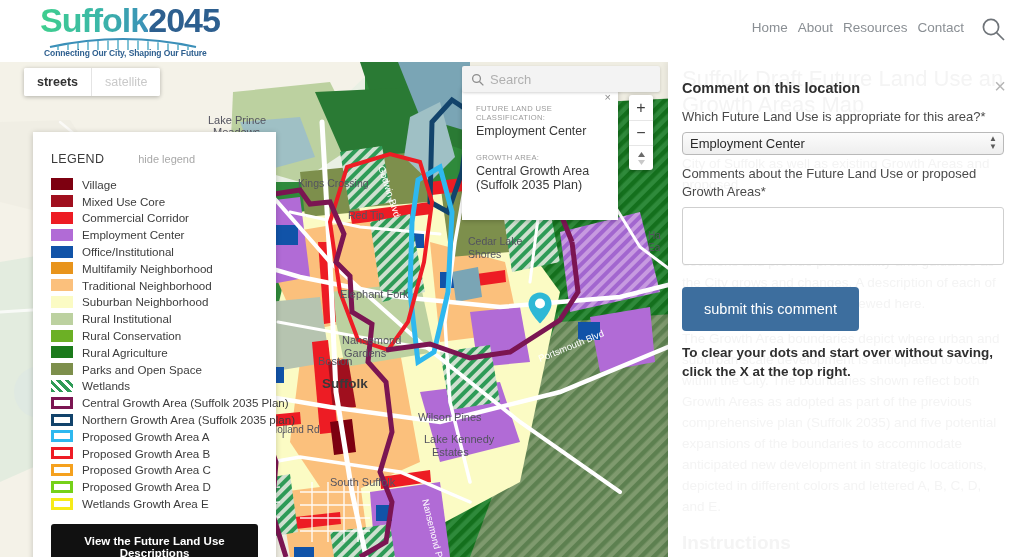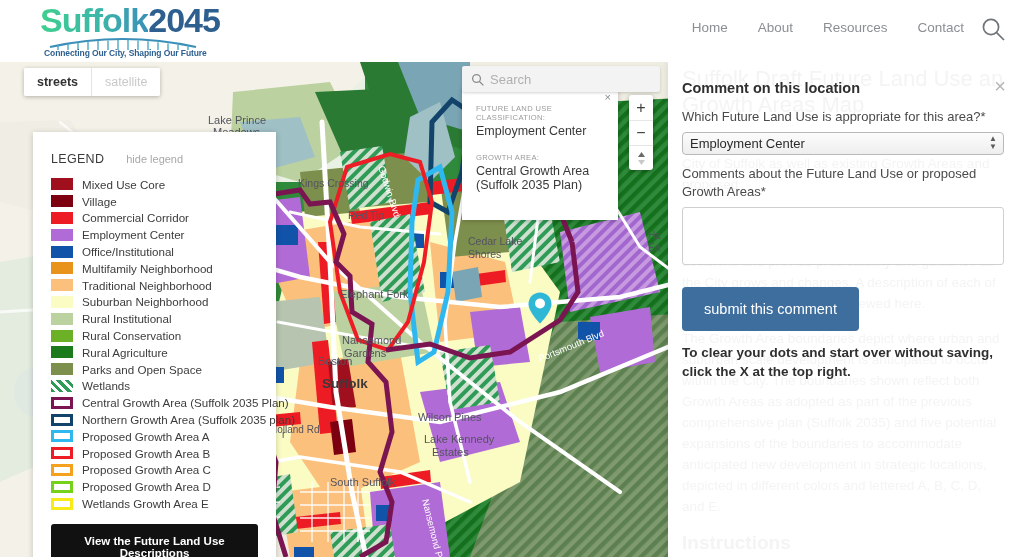--- a/index.html
+++ b/index.html
@@ -29,21 +29,21 @@
   }
   .logo-2045 { color: #2d5f8f; font-family: "Liberation Sans", sans-serif; }
   .logo-bridge { position: absolute; left: 8px; top: 32px; width: 150px; height: 16px; }
   .logo-tag {
     position: absolute; left: 4px; top: 46px;
     font-size: 8.5px; color: #2d5f8f; font-weight: 700; letter-spacing: -0.1px;
     white-space: nowrap;
   }
   .main-nav {
     position: absolute; right: 60px; top: 20px;
-    display: flex; gap: 30px; align-items: center;
+    display: flex; gap: 10px; align-items: center;
   }
   .nav-link {
     font-size: 13.5px; color: #8a8f94; text-decoration: none; cursor: pointer;
   }
   .search-btn {
     position: absolute; right: 18px; top: 16px;
     width: 26px; height: 26px; cursor: pointer;
   }
 
   
@@ -113,21 +113,21 @@
   .map-pin { position: absolute; left: 528px; top: 230px; z-index: 23; cursor: pointer; }
 
   
   .legend {
     position: absolute; left: 33px; top: 70px;
     width: 243px; background: #ffffff;
     box-shadow: 0 1px 6px rgba(0,0,0,.2);
     z-index: 30; padding: 20px 0 0 0;
   }
   .legend-head {
-    display: flex; align-items: baseline; gap: 22px; padding: 0 18px 10px 18px;
+    display: flex; align-items: baseline; gap: 34px; padding: 0 18px 10px 18px;
   }
   .legend-title { font-size: 12.5px; color: #3a3a3a; letter-spacing: .3px; }
   .legend-hide { font-size: 11px; color: #a8a8a8; cursor: pointer; }
   .legend-list { padding: 0 0 0 18px; }
   .legend-row {
     display: flex; align-items: center; gap: 9px; height: 16.8px;
   }
   .sw { width: 22px; height: 12px; flex: 0 0 22px; }
   .sw-out { width: 22px; height: 12px; flex: 0 0 22px; background: #fff; }
   .legend-label { font-size: 11.6px; color: #3c3c3c; white-space: nowrap; }
@@ -388,26 +388,26 @@
     </svg>
   </div>
 
   <div class="legend">
     <div class="legend-head">
       <span class="legend-title">LEGEND</span>
       <span class="legend-hide">hide legend</span>
     </div>
     <div class="legend-list">
         <div class="legend-row">
+          <span class="sw" style="background: rgb(125, 0, 16);"></span>
+          <span class="legend-label">Village</span>
+        </div>
+        <div class="legend-row">
           <span class="sw" style="background: rgb(160, 15, 30);"></span>
           <span class="legend-label">Mixed Use Core</span>
-        </div>
-        <div class="legend-row">
-          <span class="sw" style="background: rgb(125, 0, 16);"></span>
-          <span class="legend-label">Village</span>
         </div>
         <div class="legend-row">
           <span class="sw" style="background: rgb(237, 28, 36);"></span>
           <span class="legend-label">Commercial Corridor</span>
         </div>
         <div class="legend-row">
           <span class="sw" style="background: rgb(177, 107, 214);"></span>
           <span class="legend-label">Employment Center</span>
         </div>
         <div class="legend-row">

